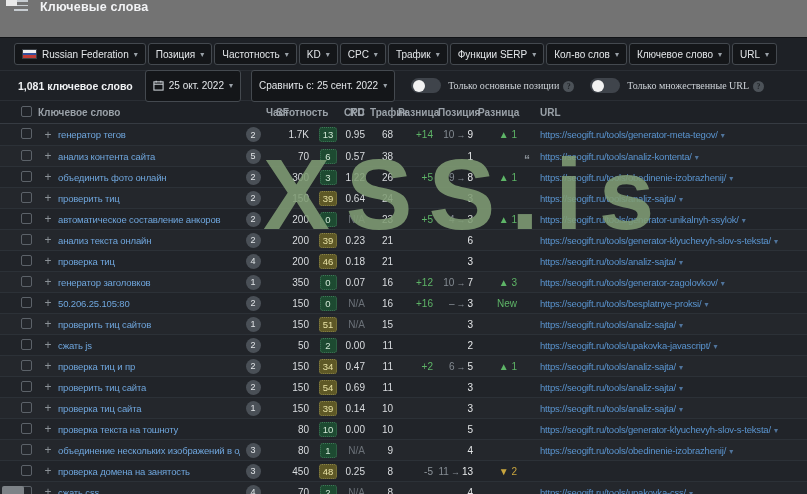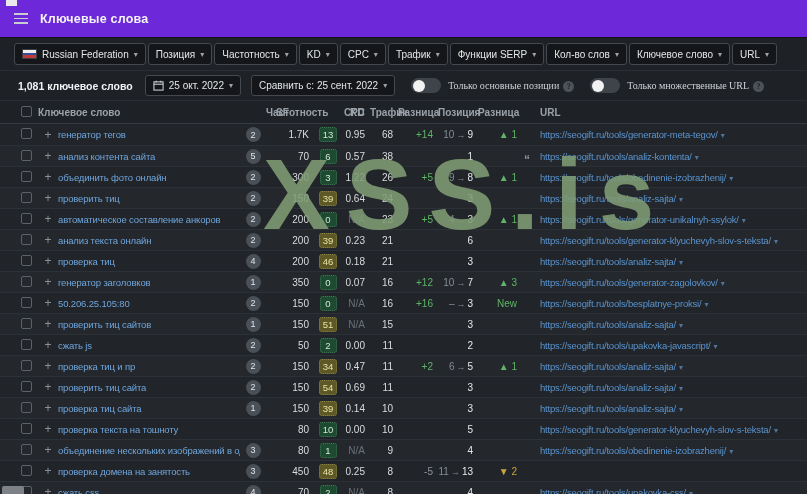--- a/index.html
+++ b/index.html
@@ -6,22 +6,22 @@
   html,body { width:807px; height:494px; overflow:hidden; }
   body {
     position:relative;
     background:#1e2126;
     font-family:"Liberation Sans", sans-serif;
     color:#e6e8ea;
     font-size:10px;
   }
   
   .topbar {
-    height:38px; background:#6d28d9; border-bottom:1px solid #111316;
-    display:flex; align-items:center; padding:0 14px;
+    height:38px; background:#737373; border-bottom:1px solid #111316;
+    display:flex; padding:0 14px;
   }
   .hamburger { width:14px; display:flex; flex-direction:column; gap:3px; cursor:pointer; margin-right:12px; }
   .hamburger i { display:block; height:1.5px; background:#c7ccd1; }
   .page-title { font-size:12.5px; font-weight:bold; color:#f2f3f5; letter-spacing:.2px; }
   .white-artifact { position:absolute; left:6px; top:0; width:11px; height:6px; background:#e9e9e9; z-index:60; }
 
   
   .filterbar {
     height:33px; display:flex; align-items:center; gap:2px; padding:0 14px;
     border-bottom:1px solid #2a2e34; background:#1e2126;
@@ -34,21 +34,21 @@
   .fbtn .caret { color:#9aa1a8; font-size:8px; }
   .flag { width:15px; height:10px; display:inline-block; border:1px solid #3a3f45;
     background:linear-gradient(to bottom, #f0f0f0 0 33%, #33509e 33% 66%, #c03b35 66% 100%); }
 
   
   .toolbar {
     height:30px; display:flex; align-items:center; gap:10px; padding:0 18px;
     border-bottom:1px solid #2a2e34;
   }
   .kw-count { font-weight:bold; font-size:10.5px; color:#f0f2f4; margin-right:2px; white-space:nowrap; }
-  .toolbar .fbtn { height:21px; }
+  .toolbar .fbtn { height:32px; }
   .toggle-group { display:flex; align-items:center; gap:7px; margin-left:6px;font-family:Liberation Serif, serif; }
   .toggle {
     width:30px; height:15px; border-radius:8px; background:#3f444b; position:relative; cursor:pointer; flex:none;
   }
   .toggle .knob { position:absolute; left:1.5px; top:1.5px; width:12px; height:12px; border-radius:50%; background:#f2f2f2; }
   .toggle-label { color:#cdd2d7; font-size:10px; white-space:nowrap; }
   .help-ic {
     display:inline-flex; align-items:center; justify-content:center;
     width:11px; height:11px; border-radius:50%; background:#4c5258; color:#22262a;
     font-size:8px; font-weight:bold; margin-left:4px;

